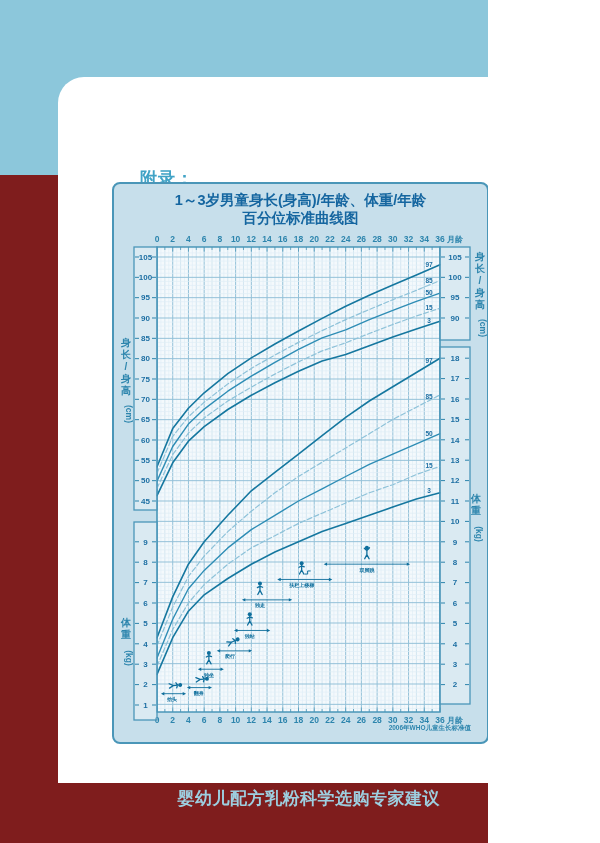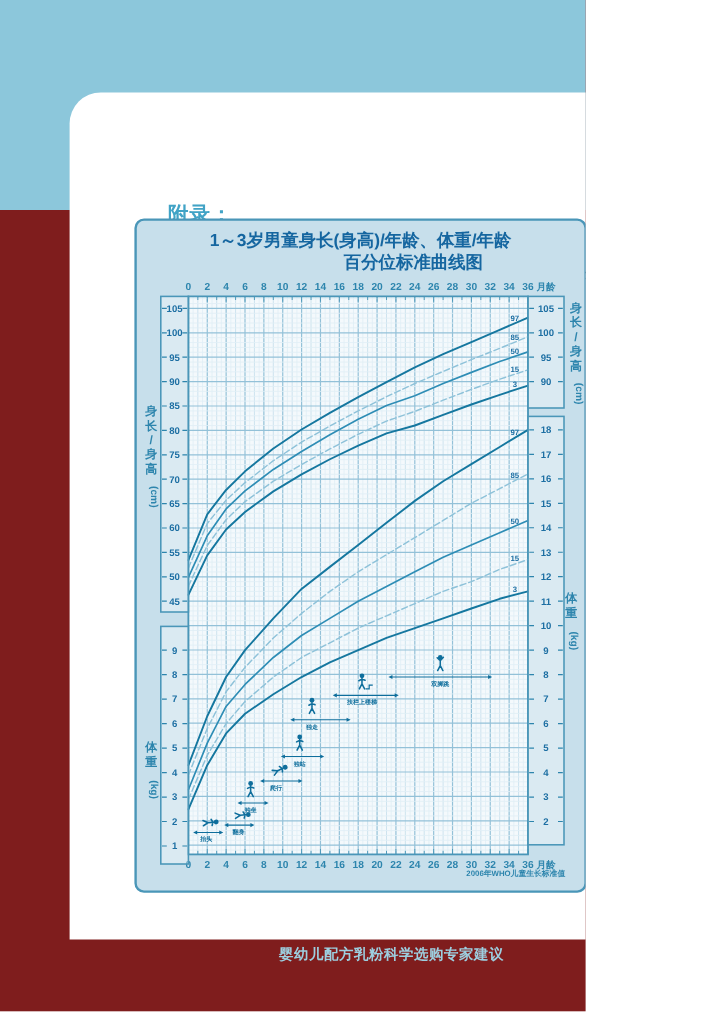--- a/index.html
+++ b/index.html
@@ -13,25 +13,25 @@
         border-radius:26px 26px 0 0;}
   .appendix-heading{position:absolute;left:82px;top:90px;font-size:17px;font-weight:bold;
         color:#41a3c6;letter-spacing:1px;}
   .appendix-caption{position:absolute;left:82px;top:144px;width:440px;font-size:12.5px;
         font-weight:600;color:#303030;letter-spacing:.2px;}
   .chart-panel{position:absolute;left:112px;top:182px;width:377px;height:562px;
         background:#c7dfeb;border:2px solid #4a96b8;border-radius:8px;box-sizing:border-box;}
   .chart-title{position:absolute;left:0;top:7px;width:100%;text-align:center;
         font-size:14.5px;font-weight:bold;color:#1566a0;}
   .chart-subtitle{position:absolute;left:0;top:25px;width:100%;text-align:center;
-        font-size:14.5px;font-weight:bold;color:#1566a0;margin-left:44px;}
+        font-size:14.5px;font-weight:bold;color:#1566a0;}
   .plot-svg{position:absolute;left:0;top:0;width:373px;height:558px;
         font-family:"Liberation Sans","DejaVu Sans",sans-serif;}
   .source-note{position:absolute;right:16px;top:540px;font-size:6.5px;font-weight:bold;color:#2d85ad;}
-  .footer-text{position:absolute;right:68px;top:787px;font-size:12px;font-weight:600;
+  .footer-text{position:absolute;right:48px;top:787px;font-size:17px;font-weight:600;
         color:#9dcfe0;letter-spacing:.5px;}
 </style>
 </head>
 <body>
 
 <div class="page">
   <div class="header-band"></div>
   <div class="header-rule"></div>
   <div class="page-number">11</div>
 

